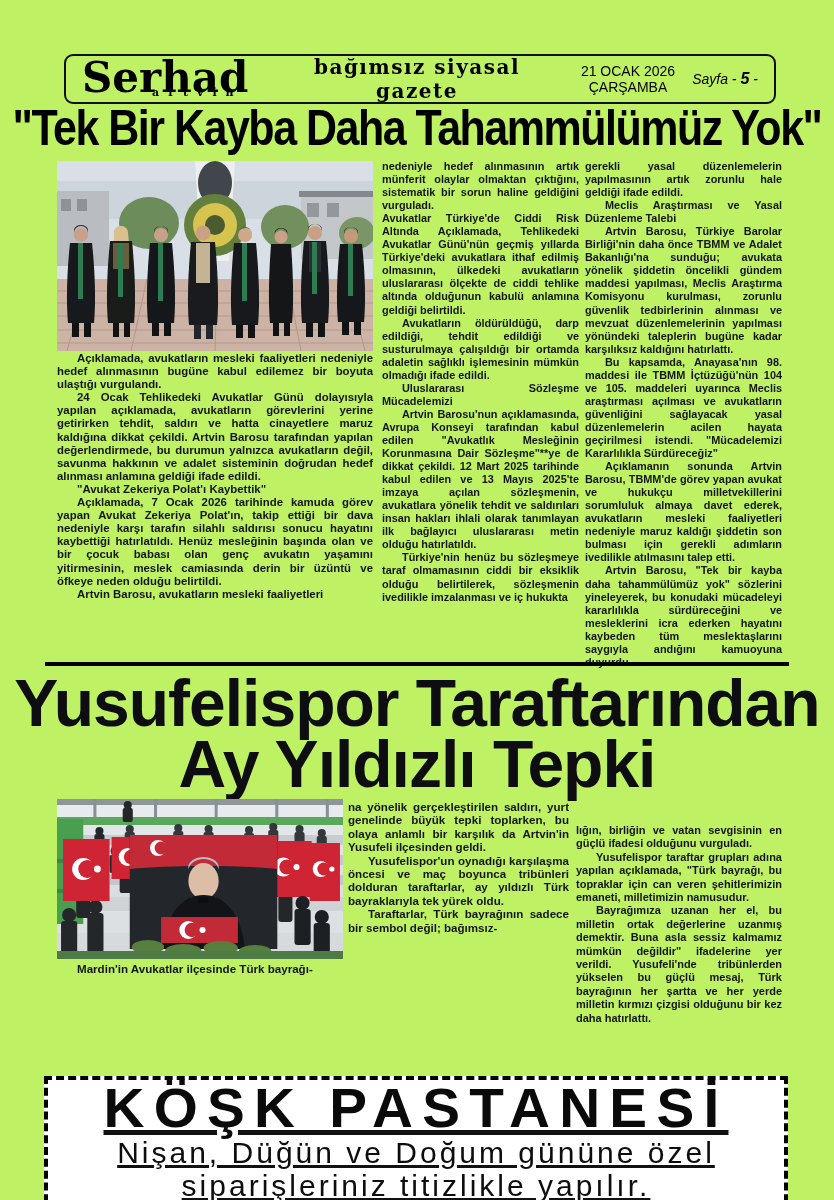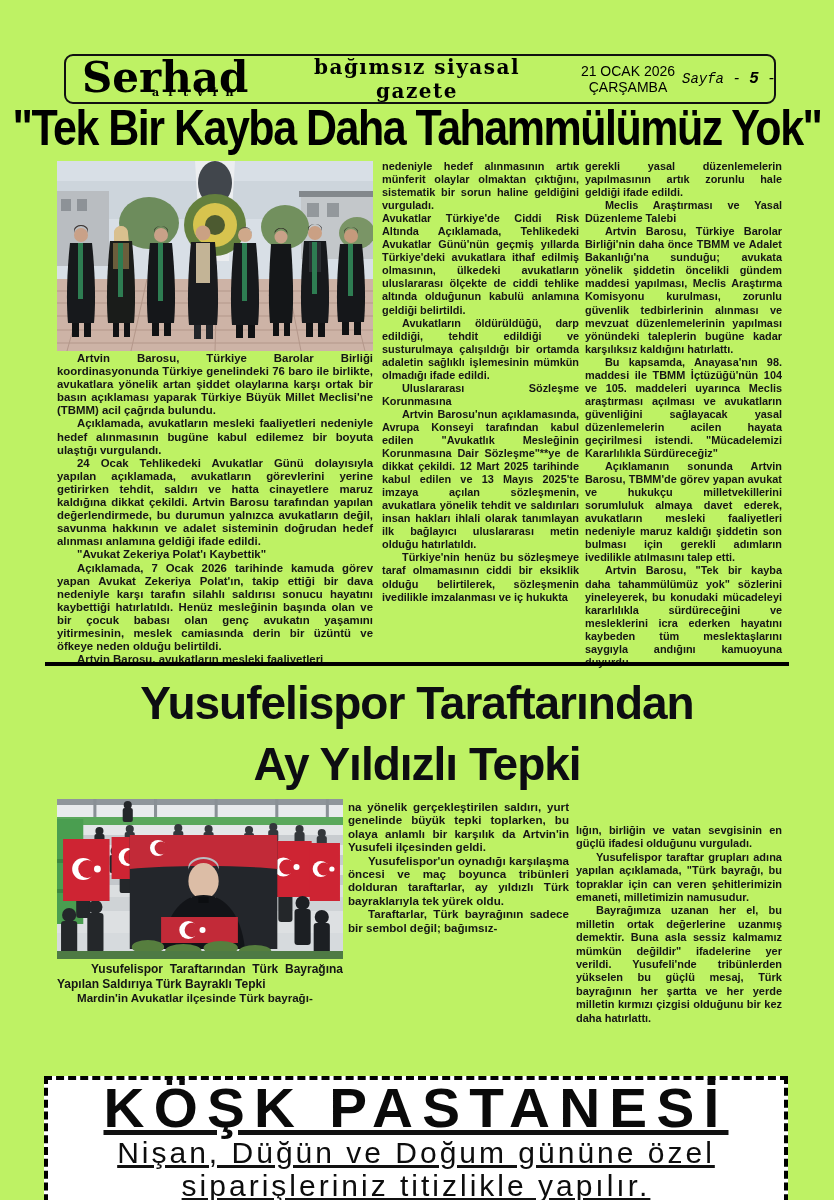--- a/index.html
+++ b/index.html
@@ -10,30 +10,30 @@
   .mast-box{position:absolute;left:64px;top:54px;width:708px;height:46px;
             border:2.5px solid #111;border-radius:9px;display:flex;align-items:center;}
   .logo-wrap{position:relative;margin-left:16px;width:210px;height:46px;}
   .logo-main{font-family:"DejaVu Serif",serif;font-weight:700;font-size:42px;line-height:44px;
              letter-spacing:0px;color:#000;}
   .logo-sub{position:absolute;left:58px;top:30px;font-family:"DejaVu Serif",serif;font-weight:700;
             font-size:11px;letter-spacing:9px;color:#000;margin-left:12px;}
   .tagline{flex:1;text-align:center;font-family:"DejaVu Serif",serif;font-weight:700;
            font-size:20px;letter-spacing:1.5px;color:#000;}
   .dateblock{width:108px;text-align:center;font-size:14px;line-height:16px;color:#000;margin-left:32px;}
-  .pagelabel{width:86px;text-align:right;font-family:Liberation Mono, monospace;font-style:italic;
+  .pagelabel{width:86px;text-align:center;font-family:Liberation Sans, sans-serif;font-style:italic;
              font-size:14px;color:#000;margin-right:6px;white-space:nowrap;}
   .pagelabel b{font-size:16px;}
 
   
   .headline1{position:absolute;left:10px;top:101px;width:814px;text-align:center;
              font-weight:700;font-size:43px;letter-spacing:-1.5px;line-height:46px;
              transform:scaleY(1.15);transform-origin:50% 0;white-space:nowrap;color:#000;}
   .headline2{position:absolute;left:10px;top:673px;width:814px;text-align:center;
-             font-weight:700;font-size:46px;line-height:61px;letter-spacing:-1px;color:#0d0d12;}
+             font-weight:700;font-size:66px;line-height:61px;letter-spacing:-1px;color:#0d0d12;}
 
   
   .bodytext{font-size:10.9px;font-weight:700;line-height:13.05px;text-align:justify;color:#151515;}
   .bodytext p{margin:0;text-indent:20px;}
   .bodytext p.noind{text-indent:0;}
   .a1col1{position:absolute;left:57px;top:352px;width:316px;font-size:11.4px;line-height:13.1px;}
   .a1col2{position:absolute;left:382px;top:160px;width:197px;}
   .a1col3{position:absolute;left:585px;top:160px;width:197px;}
 
   .divider{position:absolute;left:45px;top:662px;width:744px;height:4px;background:#000;}
@@ -182,32 +182,31 @@
           <path d="M-11,12 C-14,40 -15,68 -13,90 L13,90 C15,68 14,40 11,12 Z" fill="#15171a"></path>
           <rect x="-3" y="12" width="5" height="52" fill="#2e7d52"></rect>
           <rect x="-9" y="90" width="7" height="13" fill="#101214"></rect>
             <rect x="3" y="90" width="7" height="13" fill="#101214"></rect>
         </g>
       </g>
     </svg>
   </div>
 
   <div class="bodytext a1col1">
-    <p>Artvin Barosu, Türkiye Barolar Birliği koordinasyonunda Türkiye genelindeki 76 baro ile birlikte, avukatlara yönelik artan şiddet olaylarına karşı ortak bir basın açıklaması yaparak Türkiye Büyük Millet Meclisi'ne (TBMM) acil çağrıda bulundu.</p>
     <p>Açıklamada, avukatların mesleki faaliyetleri nedeniyle hedef alınmasının bugüne kabul edilemez bir boyuta ulaştığı vurgulandı.</p>
     <p>24 Ocak Tehlikedeki Avukatlar Günü dolayısıyla yapılan açıklamada, avukatların görevlerini yerine getirirken tehdit, saldırı ve hatta cinayetlere maruz kaldığına dikkat çekildi. Artvin Barosu tarafından yapılan değerlendirmede, bu durumun yalnızca avukatların değil, savunma hakkının ve adalet sisteminin doğrudan hedef alınması anlamına geldiği ifade edildi.</p>
     <p>"Avukat Zekeriya Polat'ı Kaybettik"</p>
     <p>Açıklamada, 7 Ocak 2026 tarihinde kamuda görev yapan Avukat Zekeriya Polat'ın, takip ettiği bir dava nedeniyle karşı tarafın silahlı saldırısı sonucu hayatını kaybettiği hatırlatıldı. Henüz mesleğinin başında olan ve bir çocuk babası olan genç avukatın yaşamını yitirmesinin, meslek camiasında derin bir üzüntü ve öfkeye neden olduğu belirtildi.</p>
     <p>Artvin Barosu, avukatların mesleki faaliyetleri</p>
   </div>
   <div class="bodytext a1col2">
     <p class="noind">nedeniyle hedef alınmasının artık münferit olaylar olmaktan çıktığını, sistematik bir sorun haline geldiğini vurguladı.</p>
     <p class="noind">Avukatlar Türkiye'de Ciddi Risk Altında Açıklamada, Tehlikedeki Avukatlar Günü'nün geçmiş yıllarda Türkiye'deki avukatlara ithaf edilmiş olmasının, ülkedeki avukatların uluslararası ölçekte de ciddi tehlike altında olduğunun kabulü anlamına geldiği belirtildi.</p>
     <p>Avukatların öldürüldüğü, darp edildiği, tehdit edildiği ve susturulmaya çalışıldığı bir ortamda adaletin sağlıklı işlemesinin mümkün olmadığı ifade edildi.</p>
-    <p>Uluslararası Sözleşme Korunmasına</p>
+    <p>Uluslararası Sözleşme Mücadelemizi</p>
     <p>Artvin Barosu'nun açıklamasında, Avrupa Konseyi tarafından kabul edilen "Avukatlık Mesleğinin Korunmasına Dair Sözleşme"**ye de dikkat çekildi. 12 Mart 2025 tarihinde kabul edilen ve 13 Mayıs 2025'te imzaya açılan sözleşmenin, avukatlara yönelik tehdit ve saldırıları insan hakları ihlali olarak tanımlayan ilk bağlayıcı uluslararası metin olduğu hatırlatıldı.</p>
     <p>Türkiye'nin henüz bu sözleşmeye taraf olmamasının ciddi bir eksiklik olduğu belirtilerek, sözleşmenin ivedilikle imzalanması ve iç hukukta</p>
   </div>
   <div class="bodytext a1col3">
     <p class="noind">gerekli yasal düzenlemelerin yapılmasının artık zorunlu hale geldiği ifade edildi.</p>
     <p>Meclis Araştırması ve Yasal Düzenleme Talebi</p>
     <p>Artvin Barosu, Türkiye Barolar Birliği'nin daha önce TBMM ve Adalet Bakanlığı'na sunduğu; avukata yönelik şiddetin öncelikli gündem maddesi yapılması, Meclis Araştırma Komisyonu kurulması, zorunlu güvenlik tedbirlerinin alınması ve mevzuat düzenlemelerinin yapılması yönündeki taleplerin bugüne kadar karşılıksız kaldığını hatırlattı.</p>
     <p>Bu kapsamda, Anayasa'nın 98. maddesi ile TBMM İçtüzüğü'nün 104 ve 105. maddeleri uyarınca Meclis araştırması açılması ve avukatların güvenliğini sağlayacak yasal düzenlemelerin acilen hayata geçirilmesi istendi. "Mücadelemizi Kararlılıkla Sürdüreceğiz"</p>
     <p>Açıklamanın sonunda Artvin Barosu, TBMM'de görev yapan avukat ve hukukçu milletvekillerini sorumluluk almaya davet ederek, avukatların mesleki faaliyetleri nedeniyle maruz kaldığı şiddetin son bulması için gerekli adımların ivedilikle atılmasını talep etti.</p>
     <p>Artvin Barosu, "Tek bir kayba daha tahammülümüz yok" sözlerini yineleyerek, bu konudaki mücadeleyi kararlılıkla sürdüreceğini ve mesleklerini icra ederken hayatını kaybeden tüm meslektaşlarını saygıyla andığını kamuoyuna duyurdu.</p>
@@ -338,23 +337,20 @@
           <rect x="235" y="110" width="16" height="36" rx="3"></rect>
         <circle cx="262" cy="118" r="7"></circle>
           <rect x="254" y="124" width="16" height="36" rx="3"></rect>
       </g>
 
       <rect x="0" y="152" width="283" height="8" fill="#4e7a44"></rect>
     </svg>
   </div>
 
   <div class="bodytext a2col1">
-    <div class="caption">
-      <p class="cap-first">Yusufelispor Taraftarından Türk Bayrağına Yapılan Saldırıya Türk Bayraklı Tepki</p>
-    </div>
     <p>Mardin'in Avukatlar ilçesinde Türk bayrağı-</p>
   </div>
   <div class="bodytext a2col2">
     <p class="noind">na yönelik gerçekleştirilen saldırı, yurt genelinde büyük tepki toplarken, bu olaya anlamlı bir karşılık da Artvin'in Yusufeli ilçesinden geldi.</p>
     <p>Yusufelispor'un oynadığı karşılaşma öncesi ve maç boyunca tribünleri dolduran taraftarlar, ay yıldızlı Türk bayraklarıyla tek yürek oldu.</p>
     <p>Taraftarlar, Türk bayrağının sadece bir sembol değil; bağımsız-</p>
   </div>
   <div class="bodytext a2col3">
     <p class="noind">lığın, birliğin ve vatan sevgisinin en güçlü ifadesi olduğunu vurguladı.</p>
     <p>Yusufelispor taraftar grupları adına yapılan açıklamada, "Türk bayrağı, bu topraklar için can veren şehitlerimizin emaneti, milletimizin namusudur.</p>

